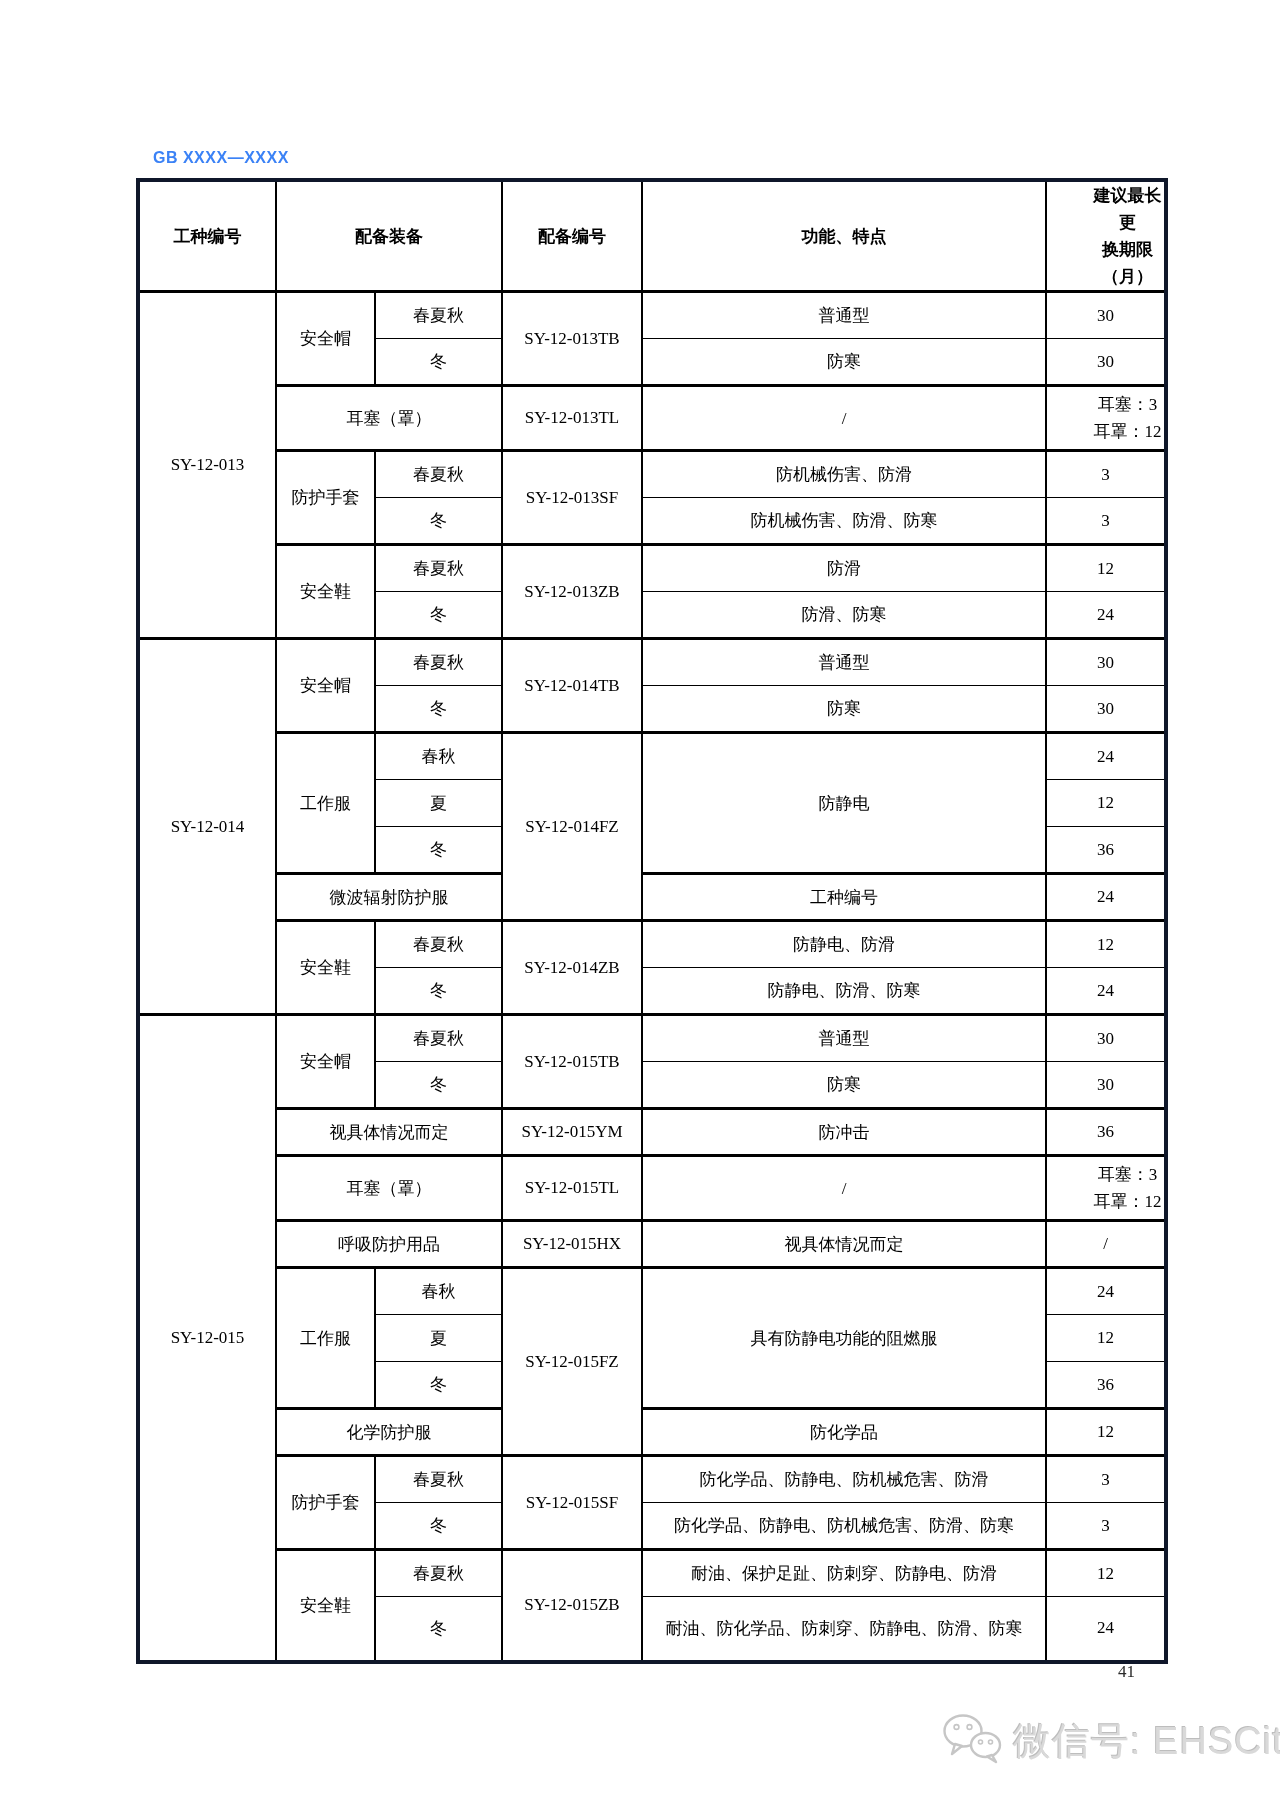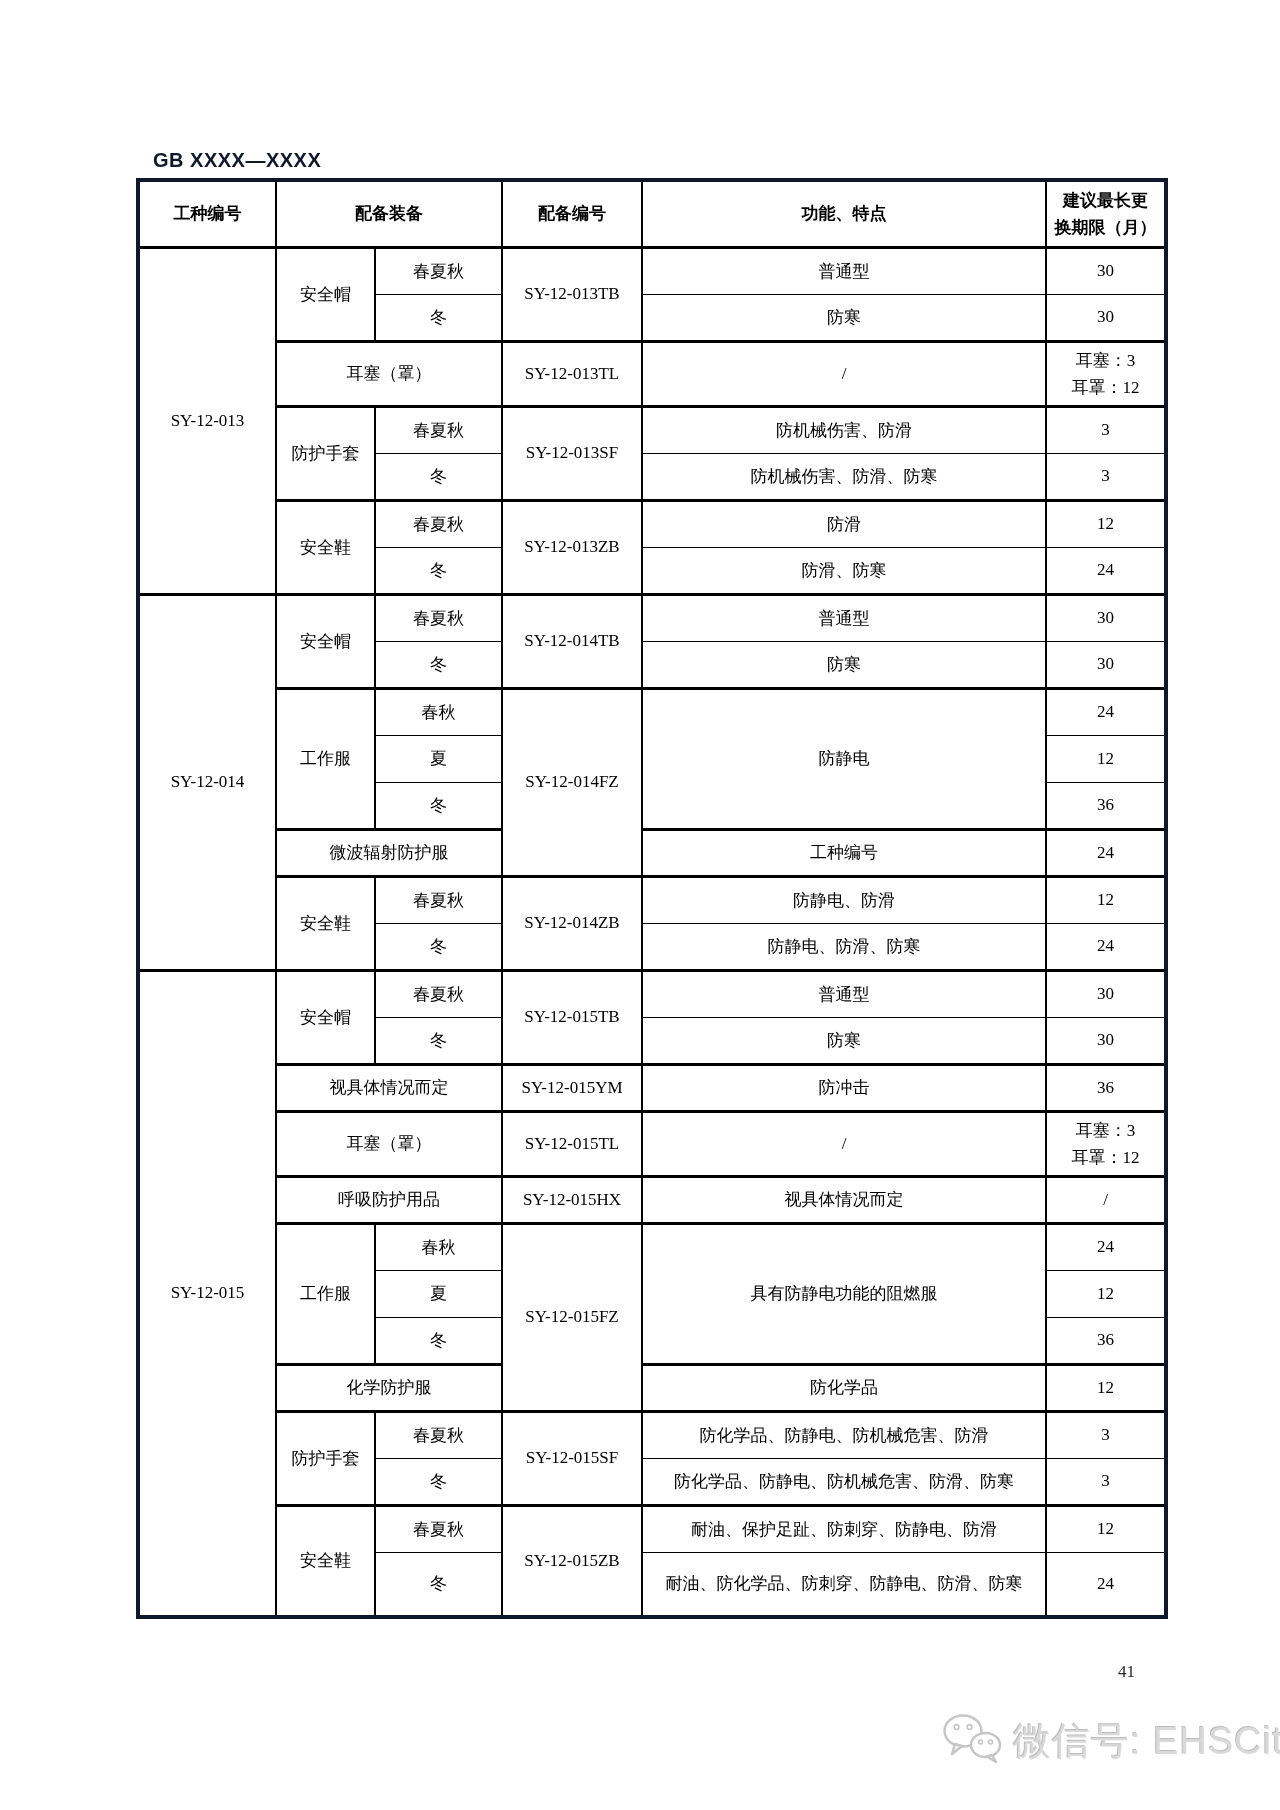--- a/index.html
+++ b/index.html
@@ -7,41 +7,41 @@
     position:relative;
     width:1280px;height:1810px;
     background:#ffffff;
     font-family:"Liberation Serif","DejaVu Serif",serif;
     color:#000;
     overflow:hidden;
   }
   #std-code{
     position:absolute;left:153px;top:149px;
     font-family:"Liberation Sans","DejaVu Sans",sans-serif;
-    font-weight:bold;font-size:20px;letter-spacing:0.5px;color:#0f172a;
+    font-weight:bold;font-size:16px;letter-spacing:0.5px;color:#3b82f6;
   }
   table.ppe{
     position:absolute;left:136px;top:178px;
     border-collapse:collapse;table-layout:fixed;width:1028px;
     border:4px solid #0f172a;
     font-size:17px;
   }
   table.ppe td{
     border:1px solid #000;
     border-left-width:2px;border-right-width:2px;
     vertical-align:middle;text-align:center;
     padding:0;overflow:hidden;
   }
   tr.hdr{height:67px;}
   tr.hdr td{font-weight:bold;border-bottom-width:3px;font-size:17px;}
   tr.g td{border-top-width:3px;}
   tr.r{height:47px;}
   tr.r2{height:65px;}
   td.func{text-align:left;padding:2px 40px 2px 14px;line-height:27px;}
-  td.per .ln, td.hdr2 .ln{display:block;line-height:27px;}
+  td.per .ln, td.hdr2 .ln{display:block;line-height:27px;padding-left:44px;}
   td .ln{display:block;line-height:27px;}
   #page-num{
     position:absolute;left:1118px;top:1662px;
     font-size:17px;color:#2a2a2a;
   }
   #wm{
     position:absolute;left:942px;top:1712px;
     display:flex;align-items:center;gap:9px;
   }
   #wm .wm-text{

